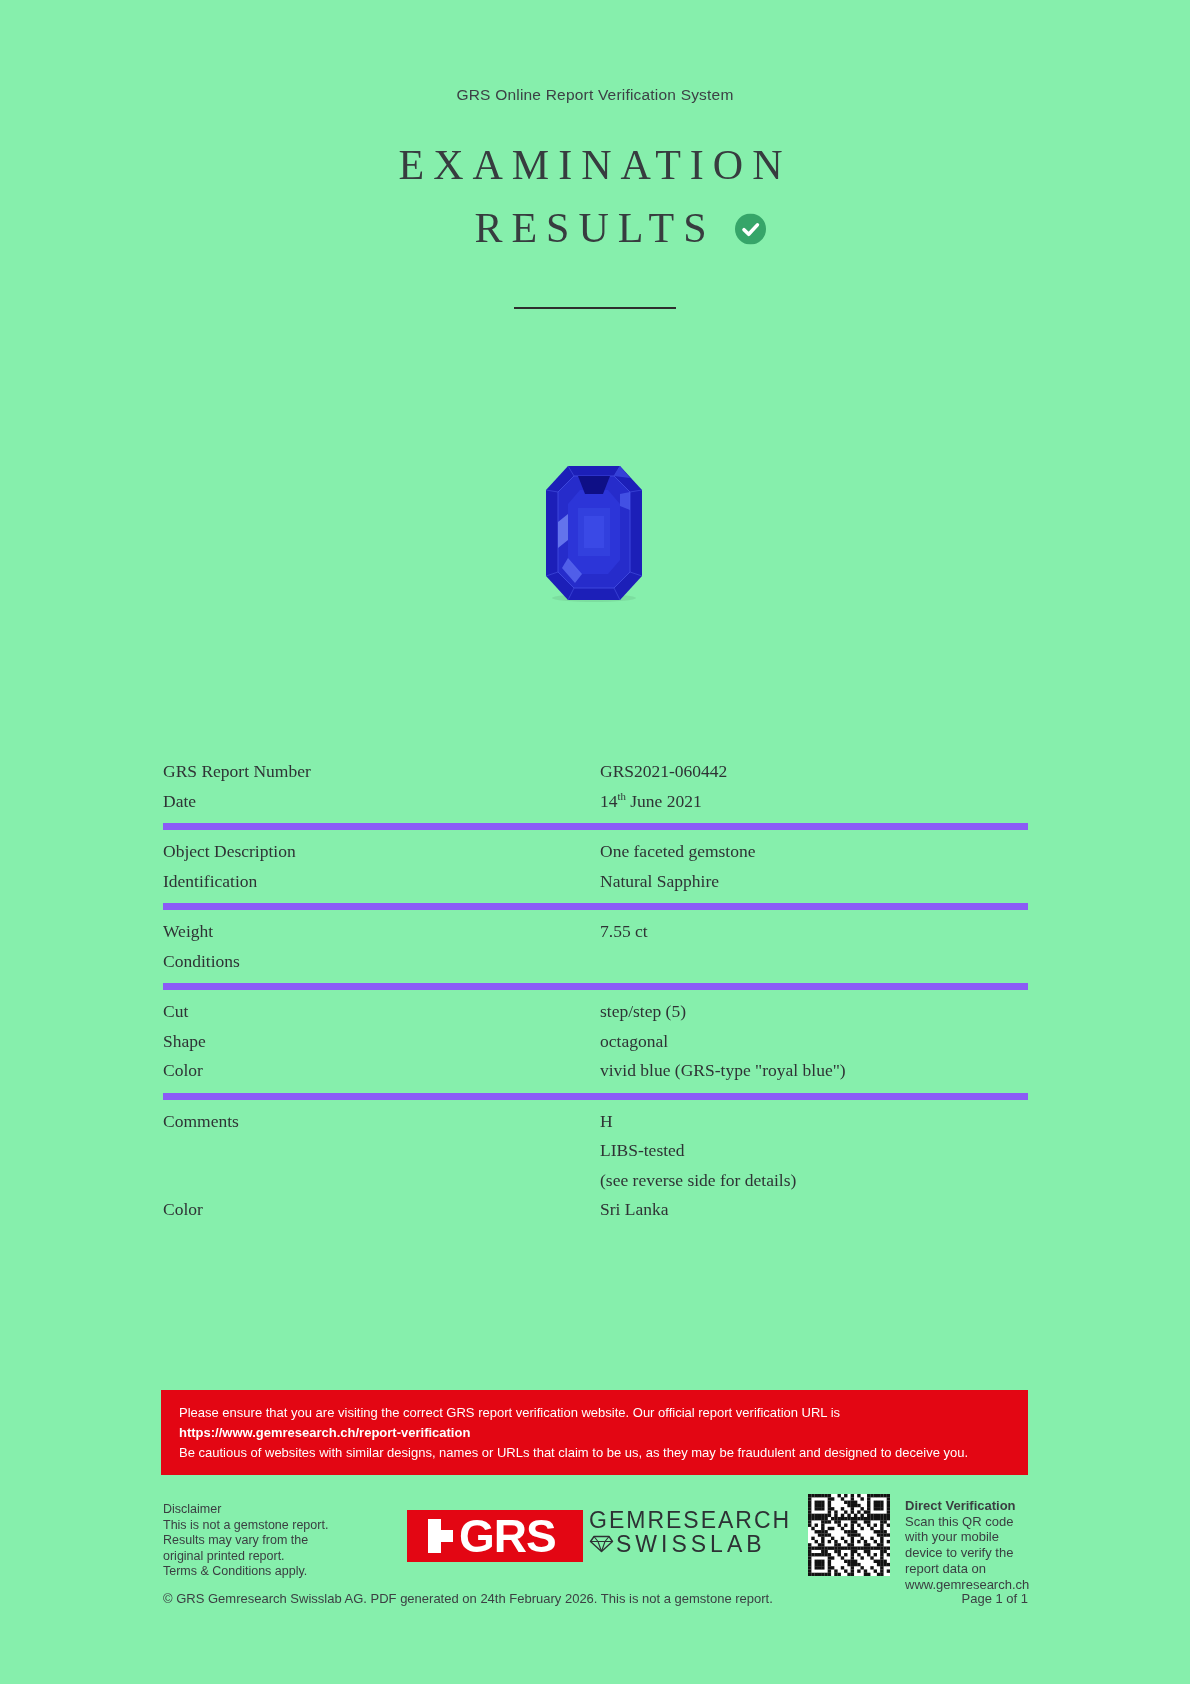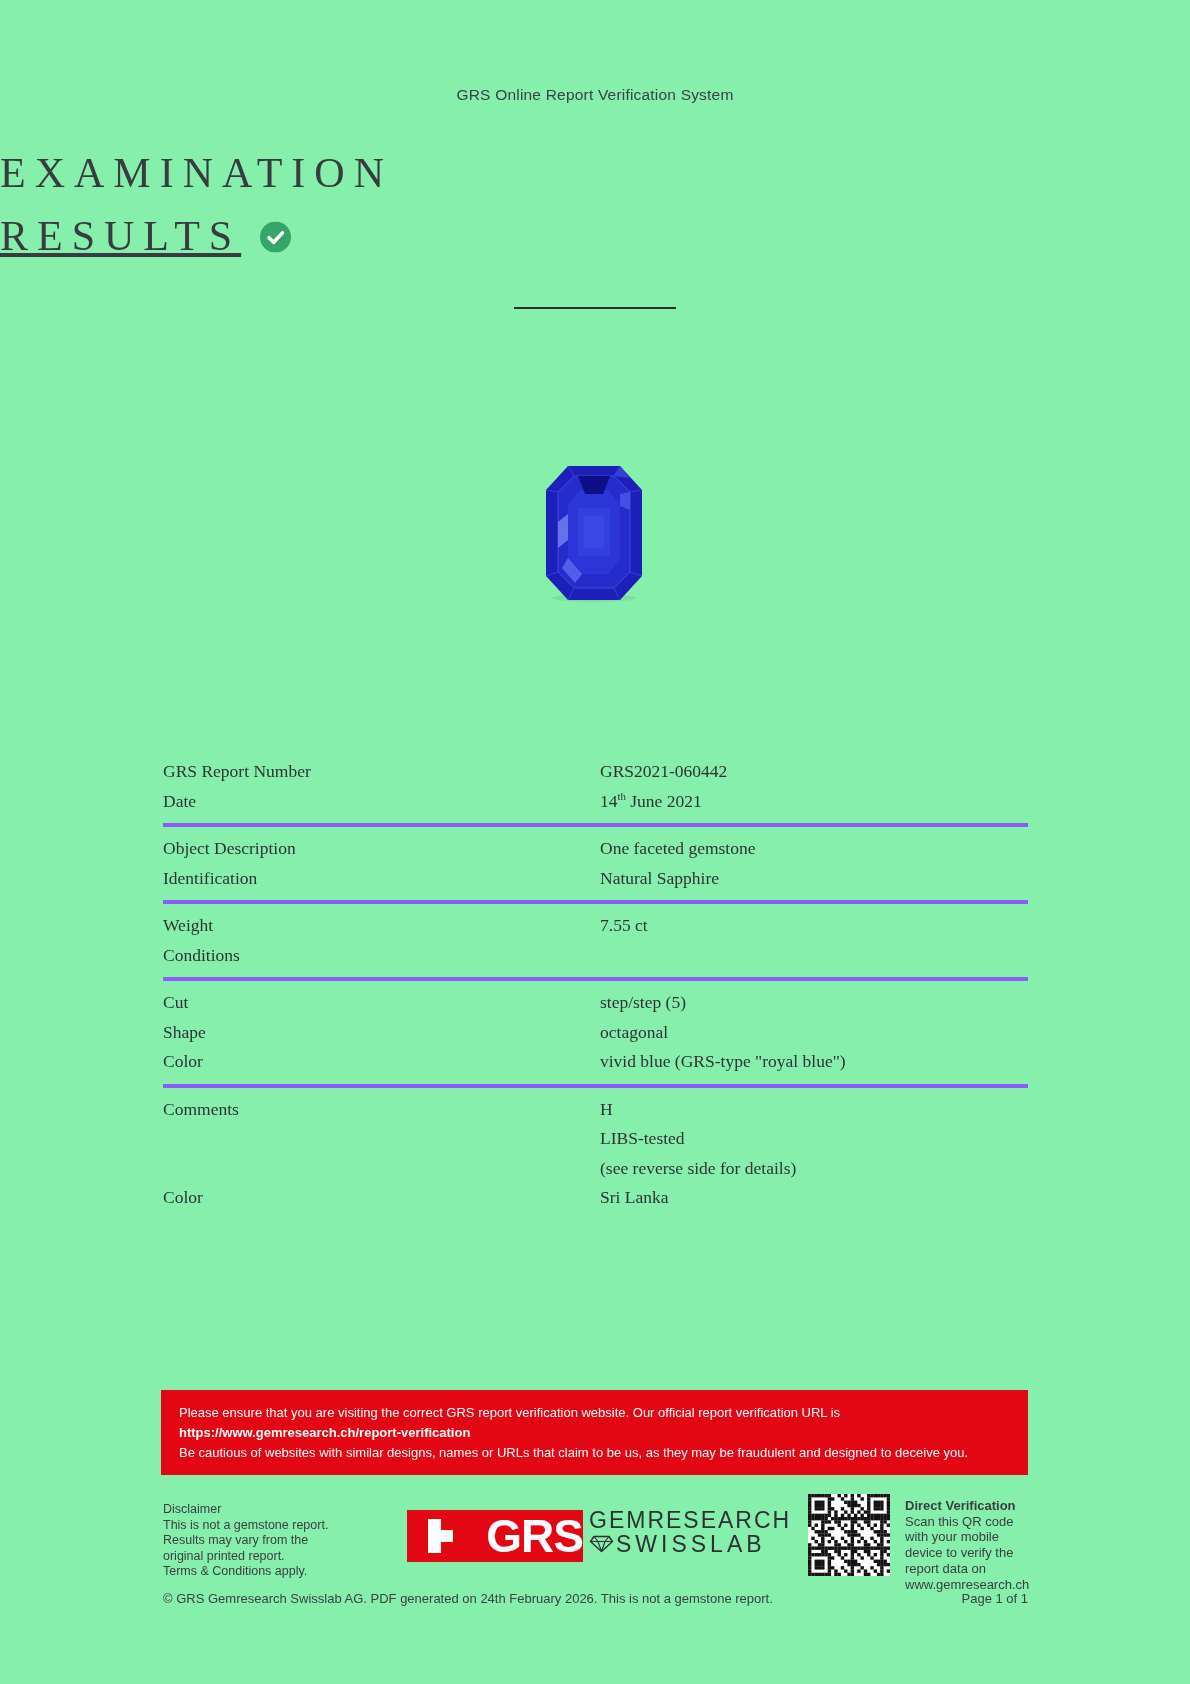--- a/index.html
+++ b/index.html
@@ -11,60 +11,60 @@
   *{margin:0;padding:0;box-sizing:border-box;}
   html,body{background:#ffffff;}
   body{font-family:"Liberation Sans",sans-serif;color:var(--text-dark);}
   .page{position:relative;width:1190px;height:1684px;margin:0 auto;background:#86efac;overflow:hidden;}
 
   
   .sys-header{position:absolute;top:86px;left:0;width:100%;text-align:center;
     font-size:15.5px;letter-spacing:.2px;color:#3c4145;}
 
   
-  .title-block{position:absolute;top:142px;left:0;width:100%;text-align:left;
+  .title-block{position:absolute;top:134px;left:0;width:100%;text-align:center;
     font-family:"Liberation Serif","DejaVu Serif",serif;font-size:42px;line-height:63px;
     letter-spacing:9px;color:#373c3f;font-weight:400;}
-  .title-line2-wrap{position:relative;display:inline-block;text-decoration:underline;}
+  .title-line2-wrap{position:relative;display:inline-block;}
   .check-badge{position:absolute;right:-50px;top:50%;transform:translateY(-50%);
     width:31px;height:31px;color:var(--verified-green);display:block;}
   .check-badge svg{display:block;width:31px;height:31px;}
 
   .title-divider{position:absolute;top:307px;left:50%;transform:translateX(-50%);
     width:162px;border-top:2px solid #2e2e2e;}
 
   
   .gem-wrap{position:absolute;left:544px;top:464px;width:100px;height:138px;}
   .gem-wrap svg{display:block;width:100%;height:100%;}
 
   
   .report-table{position:absolute;left:163px;top:750px;width:865px;
     font-family:"Liberation Serif","DejaVu Serif",serif;font-size:17.5px;color:var(--text-table);}
   .tgroup{padding:7px 0;}
-  .tgroup:not(:last-child){border-bottom:4px solid #8b5cf6;}
+  .tgroup:not(:last-child){border-bottom:7px solid #8b5cf6;}
   .trow{display:flex;align-items:flex-start;}
   .tlabel{width:437px;flex:none;line-height:29.5px;}
   .tvalue{flex:1;line-height:29.5px;}
   .tvalue sup{font-size:0.62em;line-height:0;}
 
   
   .warning-banner{position:absolute;left:161px;top:1390px;width:867px;height:85px;
     background:var(--brand-red);color:#fff;font-size:13px;padding:13px 16px 9px 18px;}
   .banner-line{line-height:20px;white-space:nowrap;}
   .banner-url{font-weight:bold;}
 
   
   .disclaimer{position:absolute;left:163px;top:1502px;font-size:12.5px;line-height:15.5px;color:#3a3e41;}
   .disc-title{font-weight:normal;}
 
   .logo-box{position:absolute;left:407px;top:1510px;width:176px;height:52px;
     background:var(--brand-red);display:flex;align-items:center;}
   .logo-cross{display:block;width:40px;height:40px;margin-left:12px;flex:none;}
   .logo-grs{color:#fff;font-weight:bold;font-size:46px;letter-spacing:-1px;line-height:52px;
-    flex:1;text-align:right;padding-right:0;}
+    flex:1;text-align:left;padding-right:0;}
 
   .brand{position:absolute;left:589px;top:1508px;color:#2d3134;font-weight:400;}
   .brand1{font-size:23px;letter-spacing:2px;line-height:24px;white-space:nowrap;}
   .brand2{font-size:23px;letter-spacing:4px;line-height:24px;display:flex;align-items:center;white-space:nowrap;}
   .brand2 svg{display:block;width:25px;height:18px;margin-right:2px;flex:none;}
 
   .qr{position:absolute;left:808px;top:1494px;width:82px;height:82px;}
   .qr svg{display:block;width:82px;height:82px;background:#fff;}
 
   .direct-verif{position:absolute;left:905px;top:1492px;font-size:13px;line-height:15.7px;color:#3a3e41;}

